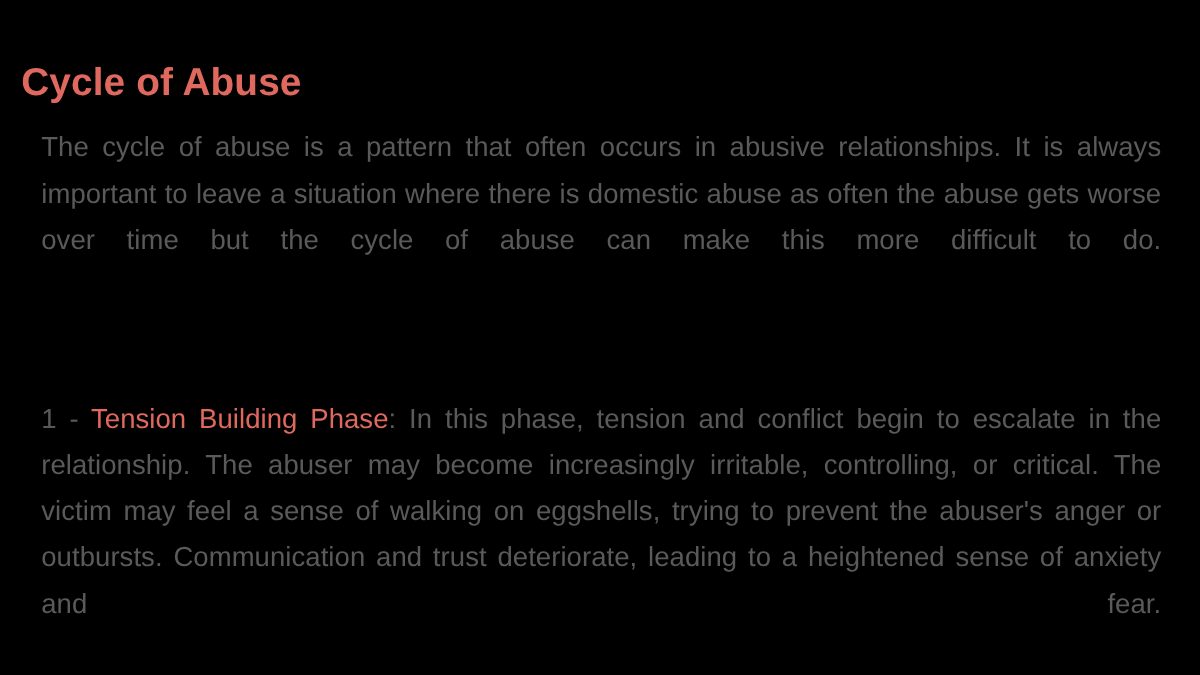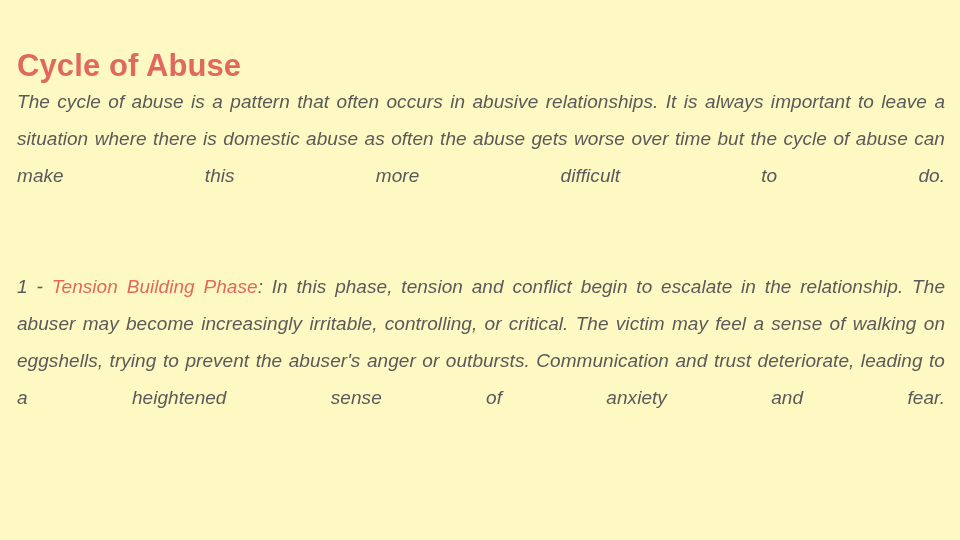--- a/index.html
+++ b/index.html
@@ -10,50 +10,49 @@
     width: 960px;
     height: 540px;
     background: #ffffff;
     font-family: "Liberation Sans", sans-serif;
     overflow: hidden;
   }
   .slide {
     position: relative;
     width: 960px;
     height: 540px;
-    background: #fef9c3;
+    background: #000000;
     box-sizing: border-box;
   }
   .slide-title {
     position: absolute;
     left: 17px;
     top: 26px;
     width: 920px;
     font-size: 31px;
     line-height: 38px;
     color: #e0695f;
     letter-spacing: 0.1px;
     white-space: nowrap;
   }
   .body-block {
     position: absolute;
     left: 17px;
     top: 83px;
     width: 928px;
   }
   .para {
-    margin: 0;
-    font-size: 19px;
+    margin: 16px;
+    font-size: 22px;
     line-height: 37px;
     color: #5a5a5a;
     text-align: justify;
     text-justify: inter-word;
     letter-spacing: 0.05px;
     word-spacing: 0.2px;
-    font-style: italic;
   }
   .para.last-para {
     text-align: justify;
   }
   .para-gap {
     height: 37px;
   }
   .accent {
     color: #e0695f;
   }

